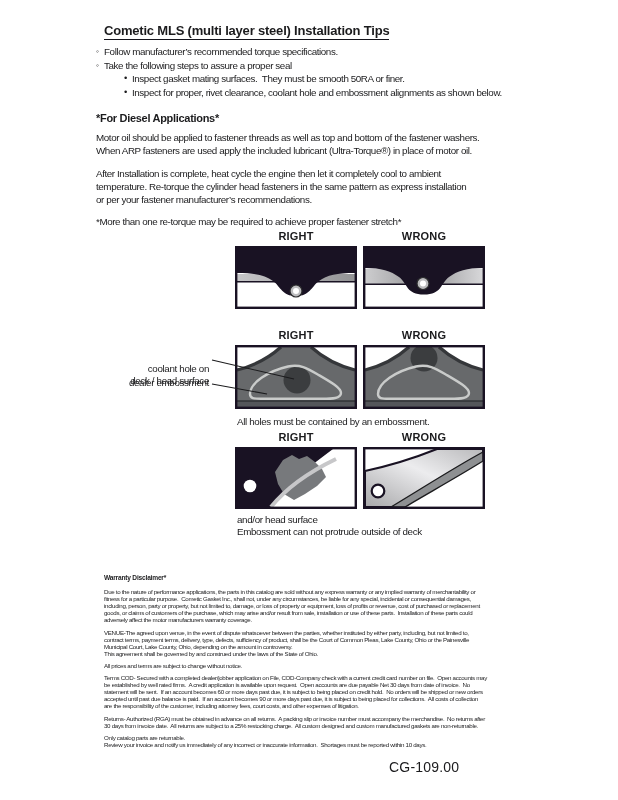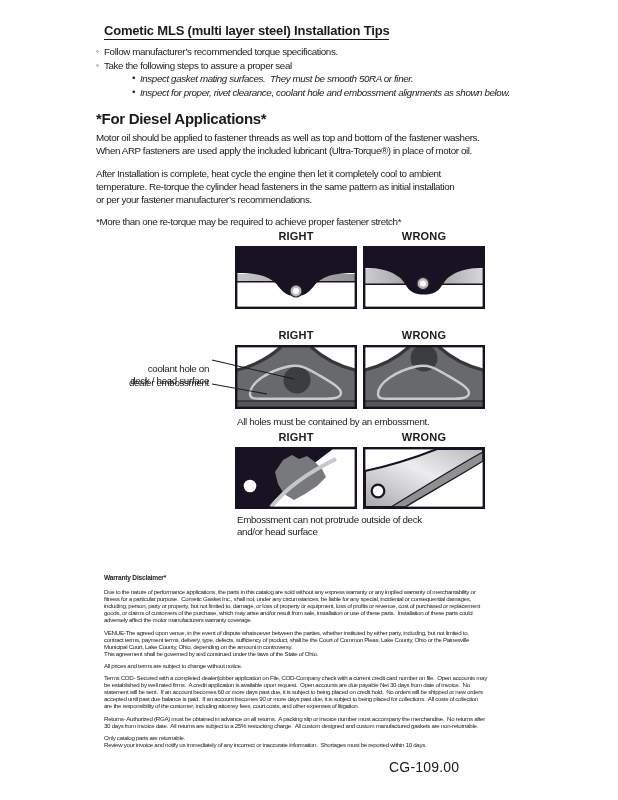--- a/index.html
+++ b/index.html
@@ -5,26 +5,26 @@
   html,body{margin:0;padding:0;background:#ffffff;}
   .page{position:relative;width:618px;height:800px;background:#fff;overflow:hidden;
         font-family:"Liberation Sans",sans-serif;color:#1b1b1d;}
 
   .title{position:absolute;left:104px;top:23px;font-size:13px;font-weight:bold;
          letter-spacing:-0.2px;border-bottom:1.6px solid #14141c;padding-bottom:1px;white-space:pre;}
 
   .intro{position:absolute;left:96px;top:45px;font-size:9.8px;line-height:12.7px;letter-spacing:-0.4px;}
   .bline{white-space:pre;}
   .bline .mark{display:inline-block;width:8px;font-size:8.5px;vertical-align:1px;letter-spacing:0;}
-  .bline.sub{margin-left:36px;font-style:italic;}
+  .bline.sub{margin-left:28px;}
   .bline.sub .mark{font-size:9.5px;vertical-align:0.5px;}
   .bline .txt{white-space:pre;}
 
   .diesel{position:absolute;left:96px;top:112px;font-size:9.8px;line-height:13.2px;letter-spacing:-0.4px;}
-  .diesel .heading{font-size:15px;font-weight:bold;letter-spacing:-0.3px;margin-bottom:6px;}
+  .diesel .heading{font-size:11px;font-weight:bold;letter-spacing:-0.3px;margin-bottom:6px;}
   .para{margin-bottom:9px;}
   .para div{white-space:pre;}
   .note{margin-top:2px;white-space:pre;}
 
   .dlabel{position:absolute;width:122px;text-align:center;font-size:11px;font-weight:bold;letter-spacing:0.2px;}
   .panel{position:absolute;width:122px;}
   .panel svg{display:block;}
   .caption{position:absolute;font-size:9.8px;letter-spacing:-0.35px;line-height:12.3px;}
   .caption div{white-space:pre;}
   .ptr-label{position:absolute;text-align:right;font-size:9.8px;line-height:11.8px;letter-spacing:-0.35px;}
@@ -54,21 +54,21 @@
   </div>
 
   <div class="diesel">
     <div class="heading">*For Diesel Applications*</div>
     <div class="para">
         <div>Motor oil should be applied to fastener threads as well as top and bottom of the fastener washers.</div>
         <div>When ARP fasteners are used apply the included lubricant (Ultra-Torque®) in place of motor oil.</div>
       </div>
     <div class="para">
         <div>After Installation is complete, heat cycle the engine then let it completely cool to ambient</div>
-        <div>temperature. Re-torque the cylinder head fasteners in the same pattern as initial installation</div>
+        <div>temperature. Re-torque the cylinder head fasteners in the same pattern as express installation</div>
         <div>or per your fastener manufacturer’s recommendations.</div>
       </div>
     <div class="note">*More than one re-torque may be required to achieve proper fastener stretch*</div>
   </div>
 
   <svg width="618" height="800" viewBox="0 0 618 800">
     <defs>
       <linearGradient id="gdeckR" x1="0" y1="0" x2="1" y2="0">
         <stop offset="0" stop-color="#c6c6c8"></stop>
           <stop offset="1" stop-color="#939395"></stop>
@@ -180,22 +180,22 @@
     <svg width="122" height="62" viewBox="0 0 122 62">
       <rect x="1.2" y="1.2" width="119.6" height="59.6" fill="#ffffff"></rect>
       <path d="M2,24 C30,18 54,10 74,2 L120,2 L120,10 C96,26 62,46 40,60 L2,60 Z" fill="url(#gband)" stroke="#191223" stroke-width="2"></path>
       <path d="M28,60 C58,42 92,20 120,5 L120,14 C96,29 62,48 42,60 Z" fill="#8e9092" stroke="#1b1b1d" stroke-width="1.4"></path>
       <circle cx="15" cy="44" r="6.3" fill="#ffffff" stroke="#191223" stroke-width="2.2"></circle>
       <rect x="1.2" y="1.2" width="119.6" height="59.6" fill="none" stroke="#191223" stroke-width="2.4"></rect>
     </svg>
   </div>
 
   <div class="caption" style="left:237px;top:514px;">
+      <div>and/or head surface</div>
       <div>Embossment can not protrude outside of deck</div>
-      <div>and/or head surface</div>
     </div>
 
   
   <svg class="leaders" width="618" height="800" viewBox="0 0 618 800">
     <line x1="212" y1="360" x2="294" y2="379" stroke="#1b1b1d" stroke-width="1.1"></line>
     <line x1="212" y1="384" x2="267" y2="394" stroke="#1b1b1d" stroke-width="1.1"></line>
   </svg>
 
   
   <div class="warranty">

